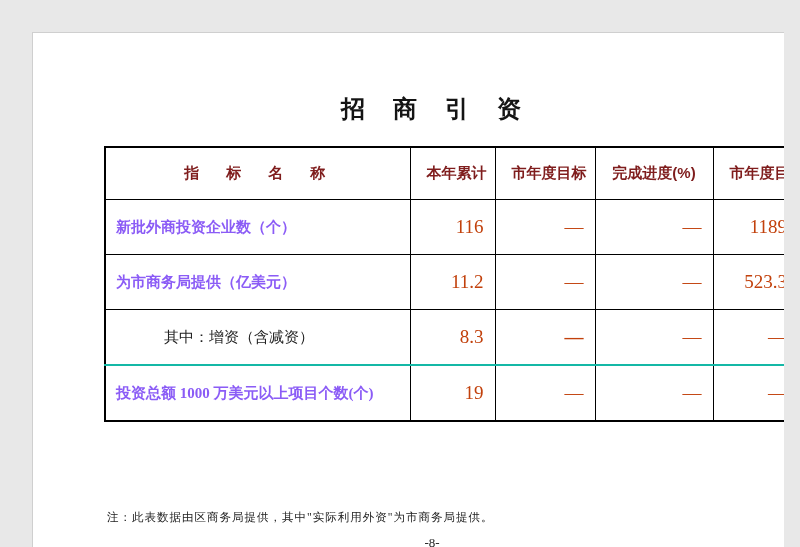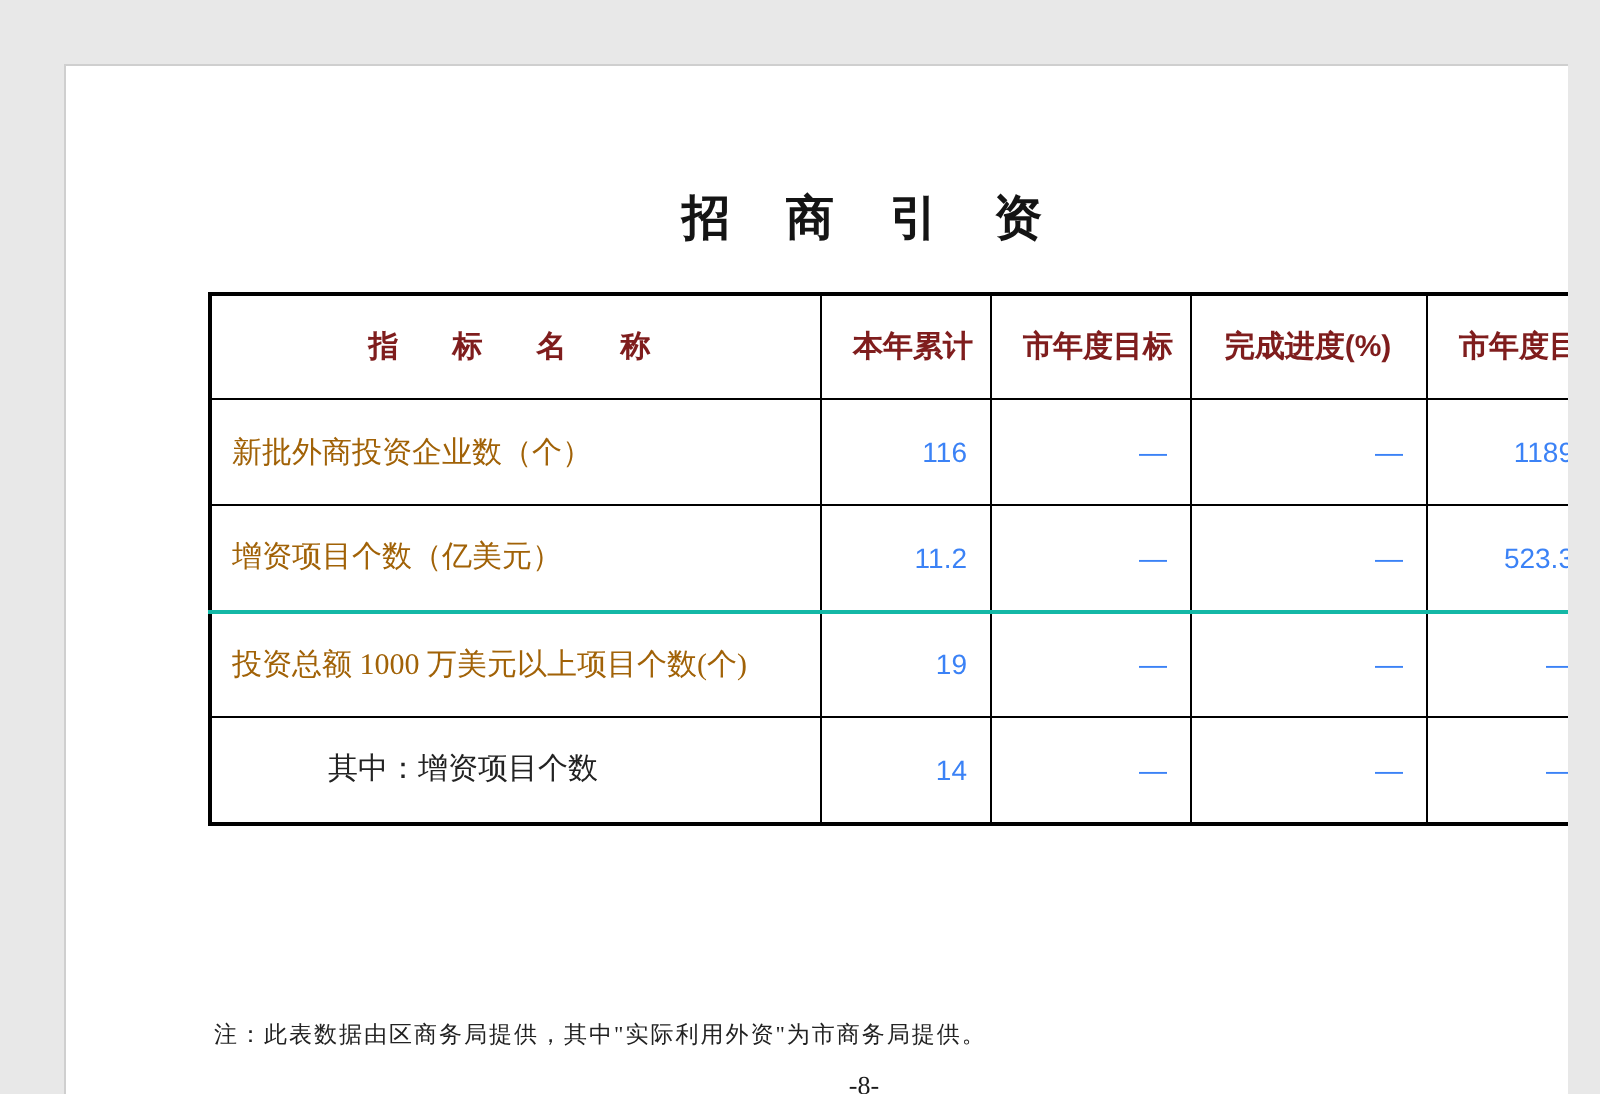--- a/index.html
+++ b/index.html
@@ -54,36 +54,37 @@
     font-weight: bold;
     text-align: center;
     color: #7f1d1d;
     white-space: nowrap;
   }
   .stat-table th.h-label { letter-spacing: 6px; }
   .stat-table td { height: 53px; }
   td.label-cell {
     font-family: "Liberation Serif", "DejaVu Serif", serif;
     font-size: 15px;
-    font-weight: normal;
+    font-weight: bold;
     padding-left: 10px;
-    color: #a16207;
+    color: #8b5cf6;
     white-space: nowrap;
   }
   tr.indent td.label-cell {
     font-weight: normal;
     padding-left: 58px;
     color: #222222;
   }
   td.value-cell {
-    font-size: 14px;
+    font-size: 19px;
     text-align: right;
     padding-right: 11px;
-    color: #3b82f6;
+    color: #c2410c;
     white-space: nowrap;
+    font-family: Liberation Serif, serif;
   }
   td.value-cell.bold-dash { font-weight: bold; }
   tr.sep td { border-top: 2px solid #14b8a6; }
   .footnote {
     position: absolute;
     left: 58px;
     top: 461px;
     font-family: "Liberation Serif", "DejaVu Serif", serif;
     font-size: 11.5px;
     color: #222222;
@@ -128,36 +129,36 @@
       </thead>
       <tbody>
         <tr>
           <td class="label-cell">新批外商投资企业数（个）</td>
           <td class="value-cell">116</td>
           <td class="value-cell">—</td>
           <td class="value-cell">—</td>
           <td class="value-cell">1189</td>
         </tr>
         <tr>
-          <td class="label-cell">增资项目个数（亿美元）</td>
+          <td class="label-cell">为市商务局提供（亿美元）</td>
           <td class="value-cell">11.2</td>
           <td class="value-cell">—</td>
           <td class="value-cell">—</td>
           <td class="value-cell">523.3</td>
         </tr>
+        <tr class="indent">
+          <td class="label-cell">其中：增资（含减资）</td>
+          <td class="value-cell">8.3</td>
+          <td class="value-cell bold-dash">—</td>
+          <td class="value-cell">—</td>
+          <td class="value-cell">—</td>
+        </tr>
         <tr class="sep">
           <td class="label-cell">投资总额 1000 万美元以上项目个数(个)</td>
           <td class="value-cell">19</td>
-          <td class="value-cell">—</td>
-          <td class="value-cell">—</td>
-          <td class="value-cell">—</td>
-        </tr>
-        <tr class="indent">
-          <td class="label-cell">其中：增资项目个数</td>
-          <td class="value-cell">14</td>
           <td class="value-cell">—</td>
           <td class="value-cell">—</td>
           <td class="value-cell">—</td>
         </tr>
       </tbody>
     </table>
   </div>
 
   <div class="footnote">注：此表数据由区商务局提供，其中"实际利用外资"为市商务局提供。</div>
 

